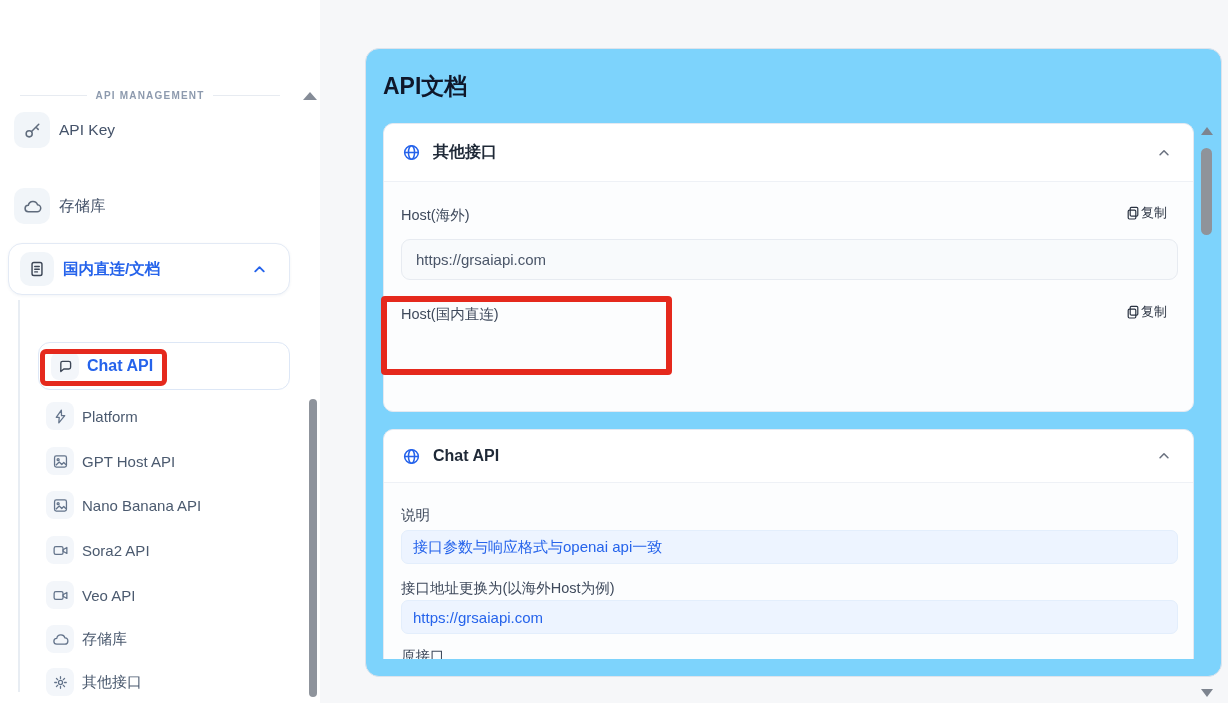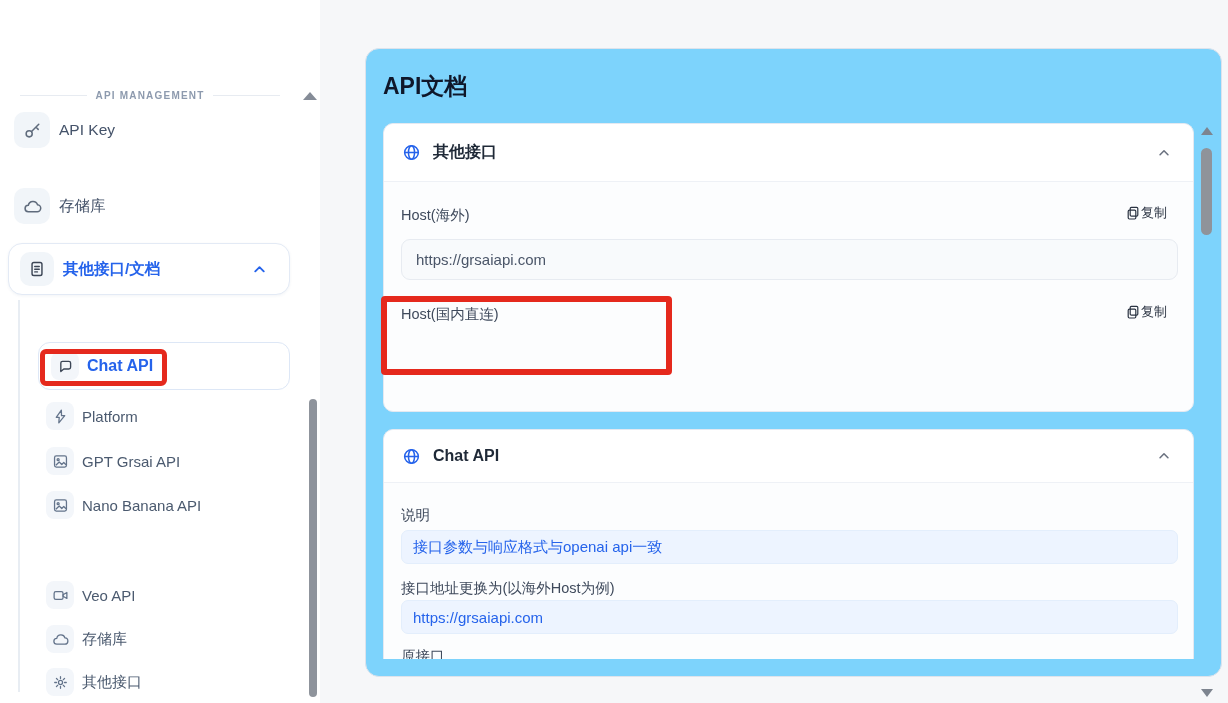--- a/index.html
+++ b/index.html
@@ -92,21 +92,21 @@
       <span class="nav-label">存储库</span>
     </div>
 
     <div class="active-card">
       <span class="icon-box">
         <svg viewBox="0 0 20 20" width="18" height="18" fill="none" stroke="#3c4656" stroke-width="1.6" stroke-linecap="round">
           <rect x="4.5" y="2.8" width="11" height="14.4" rx="2"></rect>
             <path d="M7.5 7.2h5M7.5 10.2h5M7.5 13.2h3"></path>
         </svg>
       </span>
-      <span class="nav-label">其他接口/文档</span>
+      <span class="nav-label">国内直连/文档</span>
       <span class="chev">
         <svg viewBox="0 0 16 16" width="15" height="15" fill="none" stroke="currentColor" stroke-width="2" stroke-linecap="round" stroke-linejoin="round">
             <path d="M3.5 10l4.5-4.5L12.5 10"></path>
           </svg>
       </span>
     </div>
 
     <div class="tree-line"></div>
 
 
@@ -129,34 +129,43 @@
     </div>
 
     <div class="sub-item" style="top:446px">
       <span class="sub-icon-box">
         <svg viewBox="0 0 20 20" width="17" height="17" fill="none" stroke="currentColor" stroke-width="1.5" stroke-linejoin="round">
           <rect x="3" y="3.5" width="14" height="13" rx="2"></rect>
             <circle cx="7.2" cy="7.8" r="1.2"></circle>
             <path d="M4.5 14.5l4-4 3 3 2.3-2.3 2.7 2.7"></path>
         </svg>
       </span>
-      <span class="sub-label">GPT Grsai API</span>
+      <span class="sub-label">GPT Host API</span>
     </div>
 
     <div class="sub-item" style="top:490px">
       <span class="sub-icon-box">
         <svg viewBox="0 0 20 20" width="17" height="17" fill="none" stroke="currentColor" stroke-width="1.5" stroke-linejoin="round">
           <rect x="3" y="3.5" width="14" height="13" rx="2"></rect>
             <circle cx="7.2" cy="7.8" r="1.2"></circle>
             <path d="M4.5 14.5l4-4 3 3 2.3-2.3 2.7 2.7"></path>
         </svg>
       </span>
       <span class="sub-label">Nano Banana API</span>
     </div>
 
+    <div class="sub-item" style="top:535px">
+      <span class="sub-icon-box">
+        <svg viewBox="0 0 20 20" width="17" height="17" fill="none" stroke="currentColor" stroke-width="1.5" stroke-linejoin="round">
+          <rect x="2.5" y="5.5" width="10.5" height="9" rx="2"></rect>
+            <path d="M13 9.2l4.5-2.7v7L13 10.8z"></path>
+        </svg>
+      </span>
+      <span class="sub-label">Sora2 API</span>
+    </div>
 
     <div class="sub-item" style="top:580px">
       <span class="sub-icon-box">
         <svg viewBox="0 0 20 20" width="17" height="17" fill="none" stroke="currentColor" stroke-width="1.5" stroke-linejoin="round">
           <rect x="2.5" y="5.5" width="10.5" height="9" rx="2"></rect>
             <path d="M13 9.2l4.5-2.7v7L13 10.8z"></path>
         </svg>
       </span>
       <span class="sub-label">Veo API</span>
     </div>

